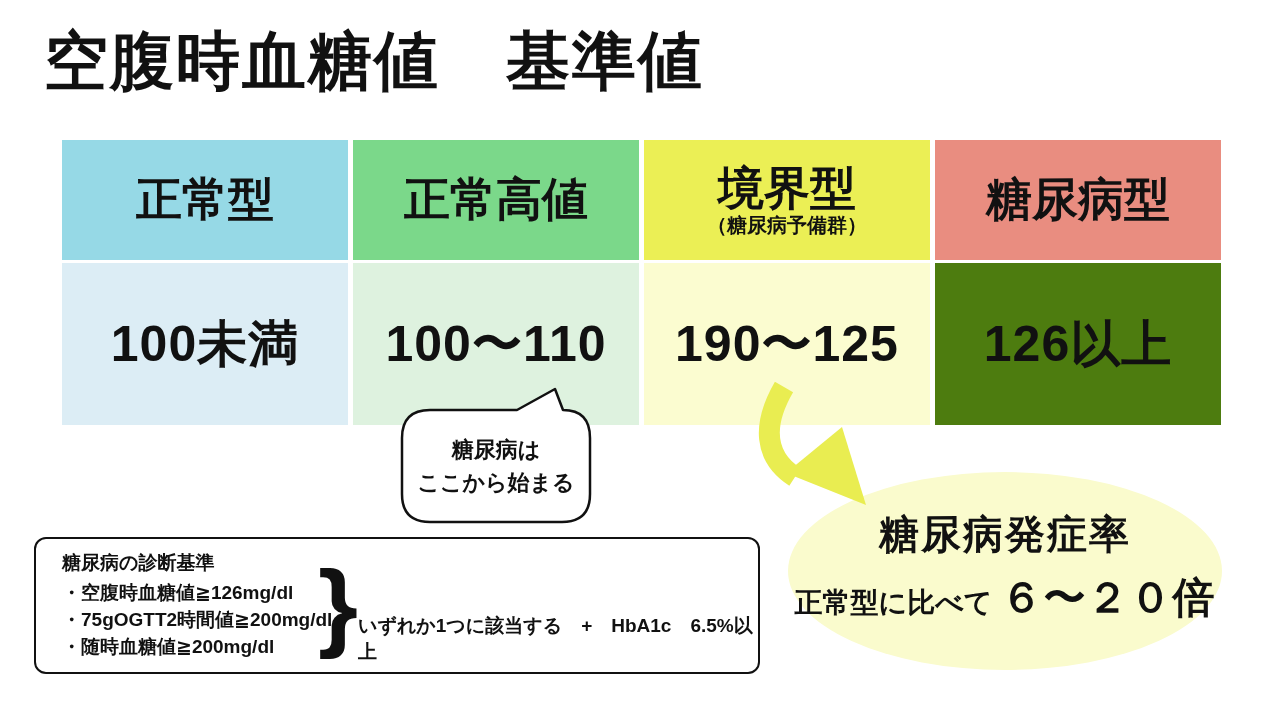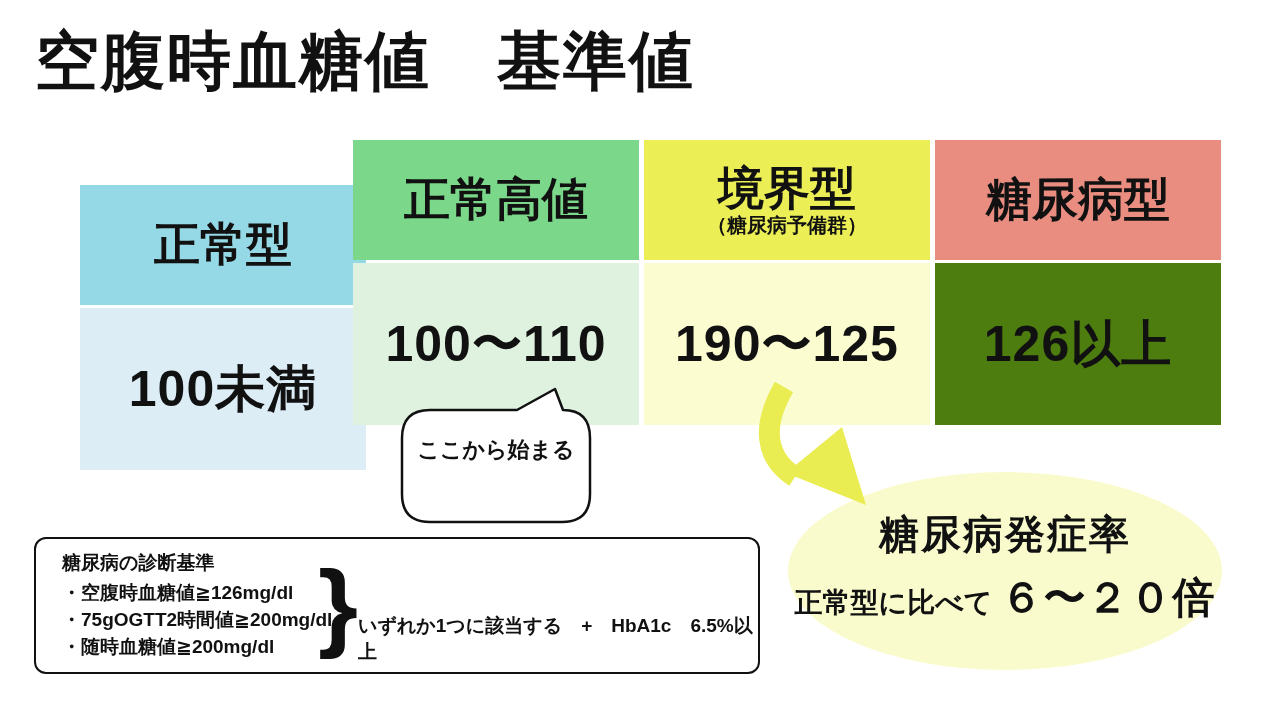--- a/index.html
+++ b/index.html
@@ -4,36 +4,36 @@
 <style>
   html,body{margin:0;padding:0;}
   body{
     width:1280px;height:720px;background:#ffffff;
     font-family:"Liberation Sans","DejaVu Sans",sans-serif;
     color:#111;overflow:hidden;position:relative;
   }
   .canvas{position:absolute;left:0;top:0;width:1280px;height:720px;}
 
   .slide-title{
-    position:absolute;left:35px;top:26px;
+    position:absolute;left:44px;top:26px;
     font-size:64px;font-weight:900;letter-spacing:2px;line-height:1.1;
     white-space:pre;
   }
   .hdr{
     position:absolute;top:140px;height:120px;width:286px;
     display:flex;flex-direction:column;align-items:center;justify-content:center;
   }
   .hdr .h-label{font-size:46px;font-weight:800;line-height:1.08;}
   .hdr .h-sub{font-size:20px;font-weight:700;line-height:1.1;}
   .val{
     position:absolute;top:263px;height:162px;width:286px;
     display:flex;align-items:center;justify-content:center;
     font-size:50px;font-weight:600;letter-spacing:1px;
   }
-  .c0{left:80px;margin-top:45px;} .c1{left:353px;} .c2{left:644px;} .c3{left:935px;}
+  .c0{left:62px;} .c1{left:353px;} .c2{left:644px;} .c3{left:935px;}
 
   
   .bubble-svg{position:absolute;left:395px;top:383px;width:210px;height:150px;}
   .bubble-text{
     position:absolute;left:402px;top:433px;width:188px;
     text-align:center;font-size:22px;font-weight:600;line-height:33px;
   }
 
   
   .arrow-svg{position:absolute;left:740px;top:375px;width:190px;height:150px;z-index:3;}
@@ -90,20 +90,21 @@
 
   <div class="val c0" style="background-color: rgb(220, 237, 245);">100未満</div>
   <div class="val c1" style="background-color: rgb(222, 242, 223);">100〜110</div>
   <div class="val c2" style="background-color: rgb(251, 252, 208);">190〜125</div>
   <div class="val c3" style="background-color: #4d7c0f;">126以上</div>
 
   <svg class="bubble-svg" viewBox="0 0 210 150">
     <path d="M 35,27 L 122,27 L 160,6 L 168,27 Q 195,27 195,55 L 195,111 Q 195,139 167,139 L 35,139 Q 7,139 7,111 L 7,55 Q 7,27 35,27 Z" fill="#ffffff" stroke="#111111" stroke-width="2.5" stroke-linejoin="round"></path>
   </svg>
   <div class="bubble-text">
+    <div>糖尿病は</div>
     <div>ここから始まる</div>
   </div>
 
   <div class="ellipse" style="background-color: rgb(250, 251, 205);">
     <div class="e-title">糖尿病発症率</div>
     <div class="e-line2">
       <span class="e-prefix">正常型に比べて</span>
       <span class="e-value">６〜２０倍</span>
     </div>
   </div>

